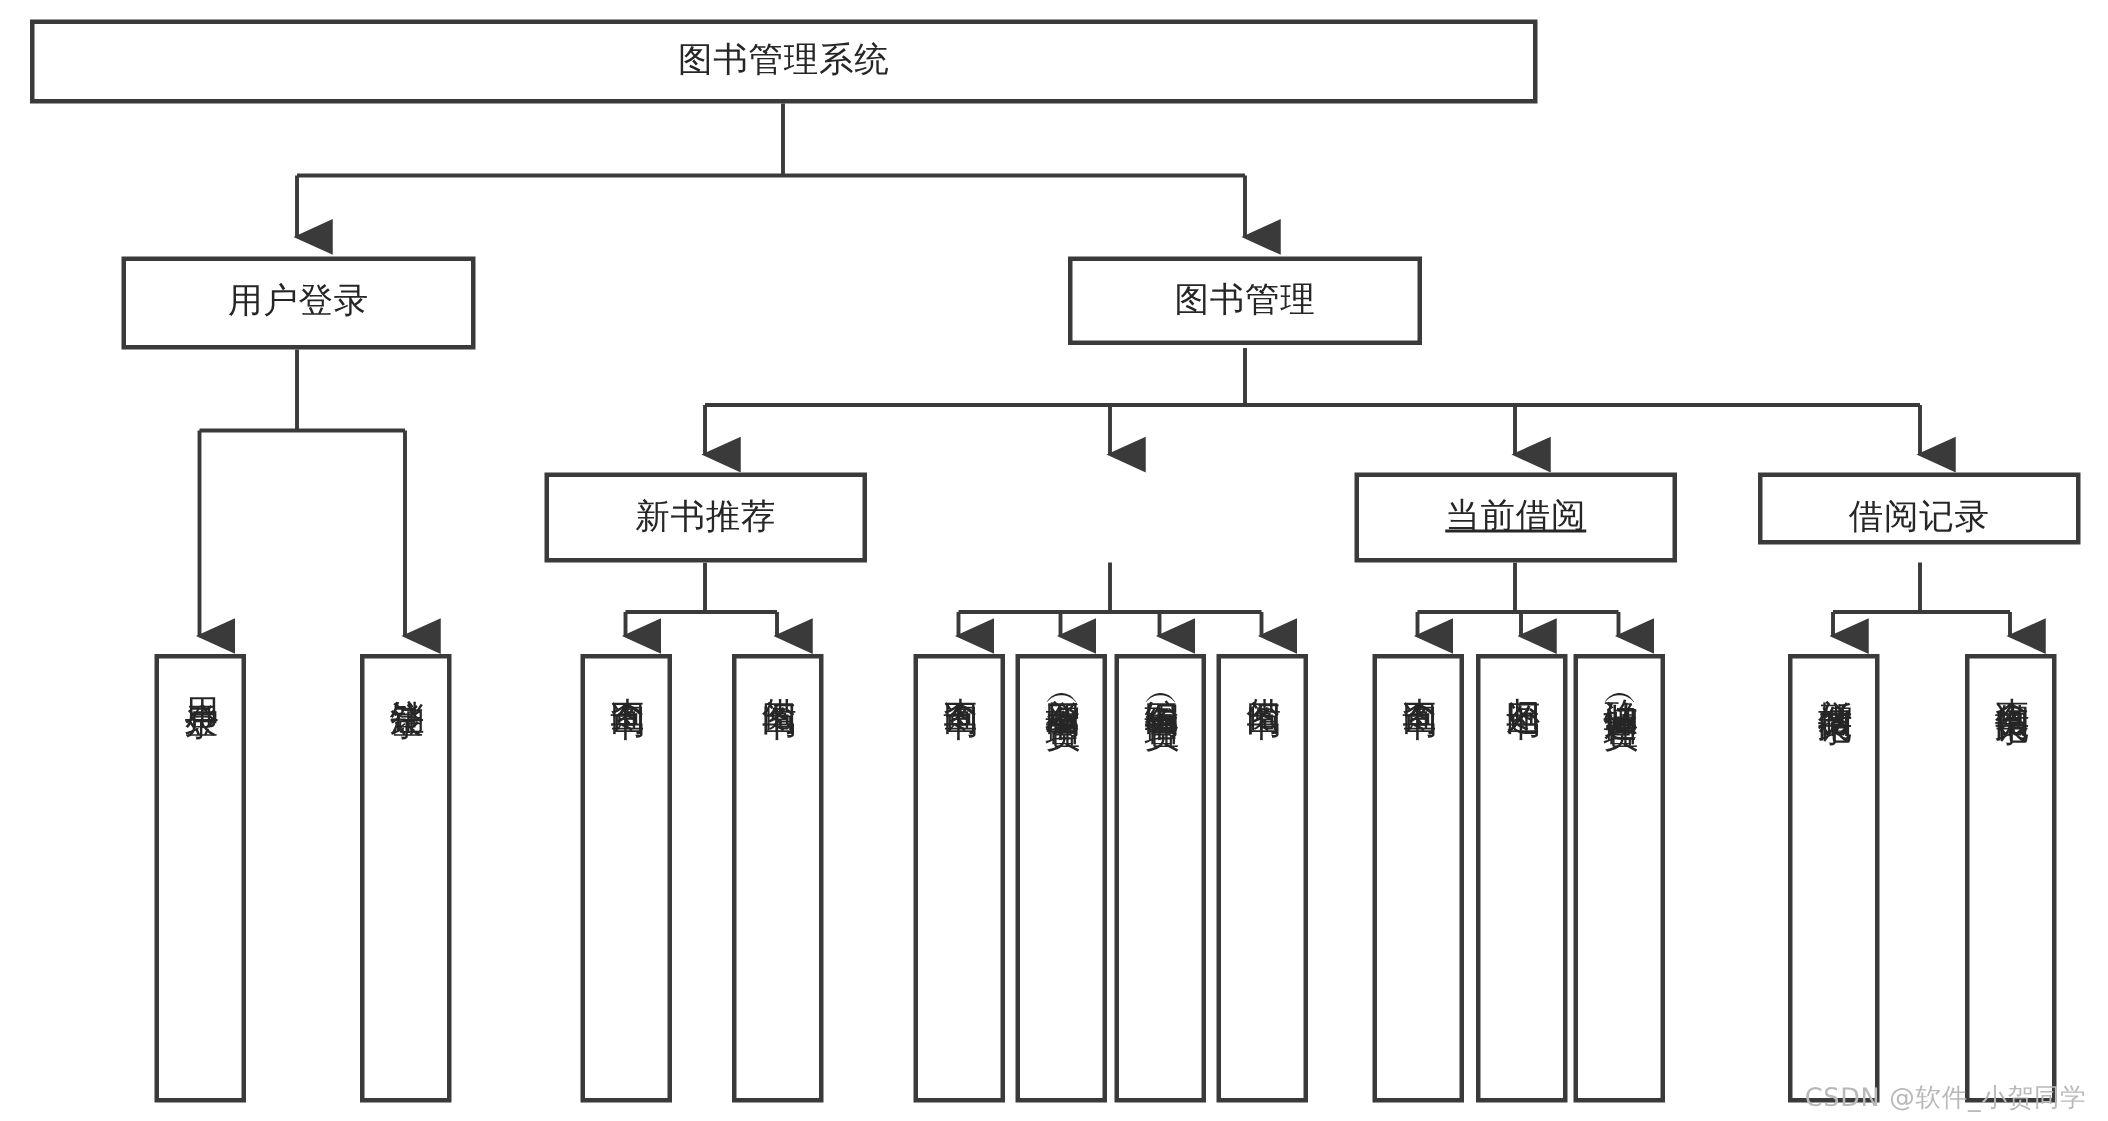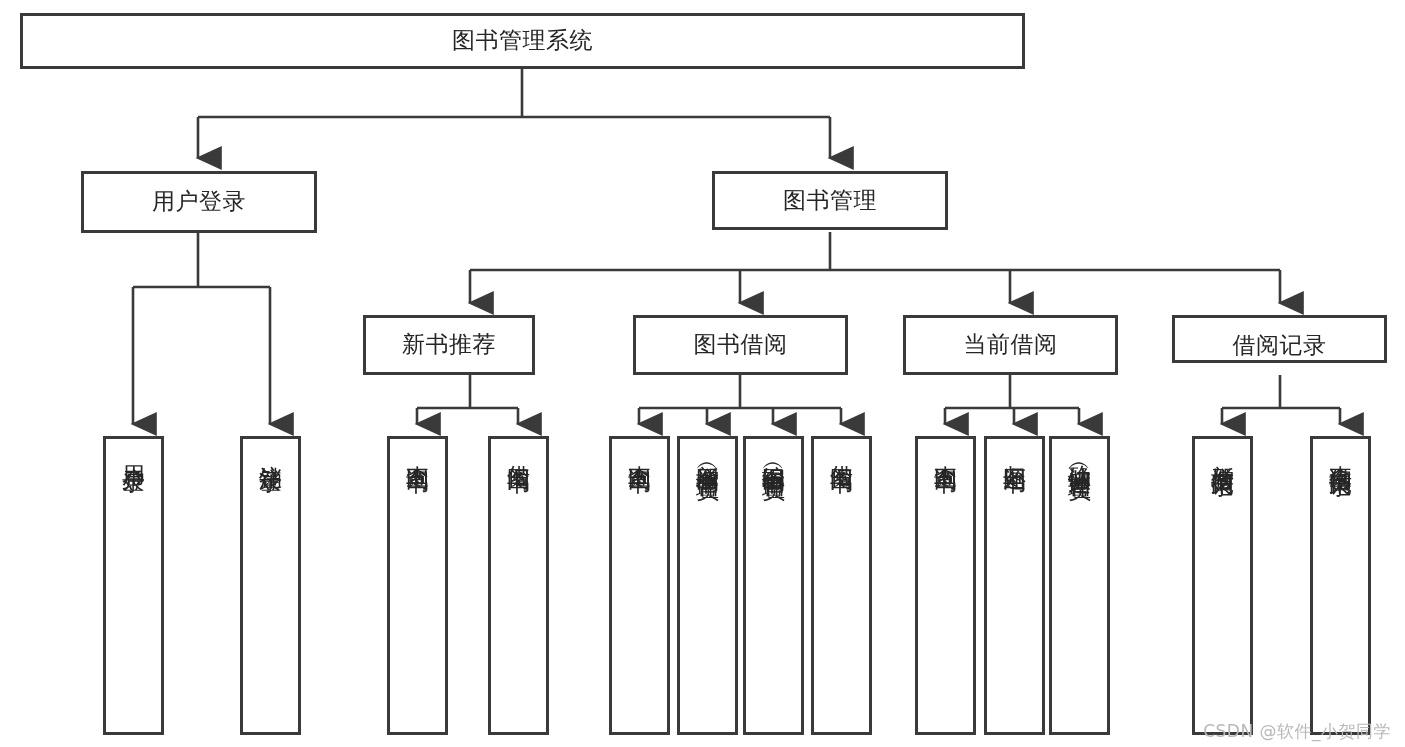--- a/index.html
+++ b/index.html
@@ -125,27 +125,24 @@
     <span>图书管理系统</span>
   </div>
 
   <div class="node horiz" style="left:81px; top:171px; width:236px; height:62px;">
     <span>用户登录</span>
   </div>
   <div class="node horiz" style="left:712px; top:171px; width:236px; height:59px;">
     <span>图书管理</span>
   </div>
 
-  <div class="node horiz" style="left:363px; top:315px; width:172px; height:60px;font-family:Liberation Serif, serif;">
+  <div class="node horiz" style="left:363px; top:315px; width:215px; height:60px;font-family:Liberation Serif, serif;">
     <span>新书推荐</span>
   </div>
-  <div class="node horiz" style="left:633px; top:315px; width:215px; height:60px;">
-    <span>图书借阅</span>
-  </div>
-  <div class="node horiz" style="left:903px; top:315px; width:215px; height:60px;">
+  <div class="node horiz" style="left:903px; top:315px; width:215px; height:60px;text-decoration:underline;">
     <span>当前借阅</span>
   </div>
   <div class="node horiz" style="left:1172px; top:315px; width:215px; height:48px;align-items:flex-end;">
     <span>借阅记录</span>
   </div>
 
   <div class="node vert" style="left:103px; top:436px; width:61px; height:299px;">
     <span class="vtxt">用户登录</span>
   </div>
   <div class="node vert" style="left:240px; top:436px; width:61px; height:299px;">

